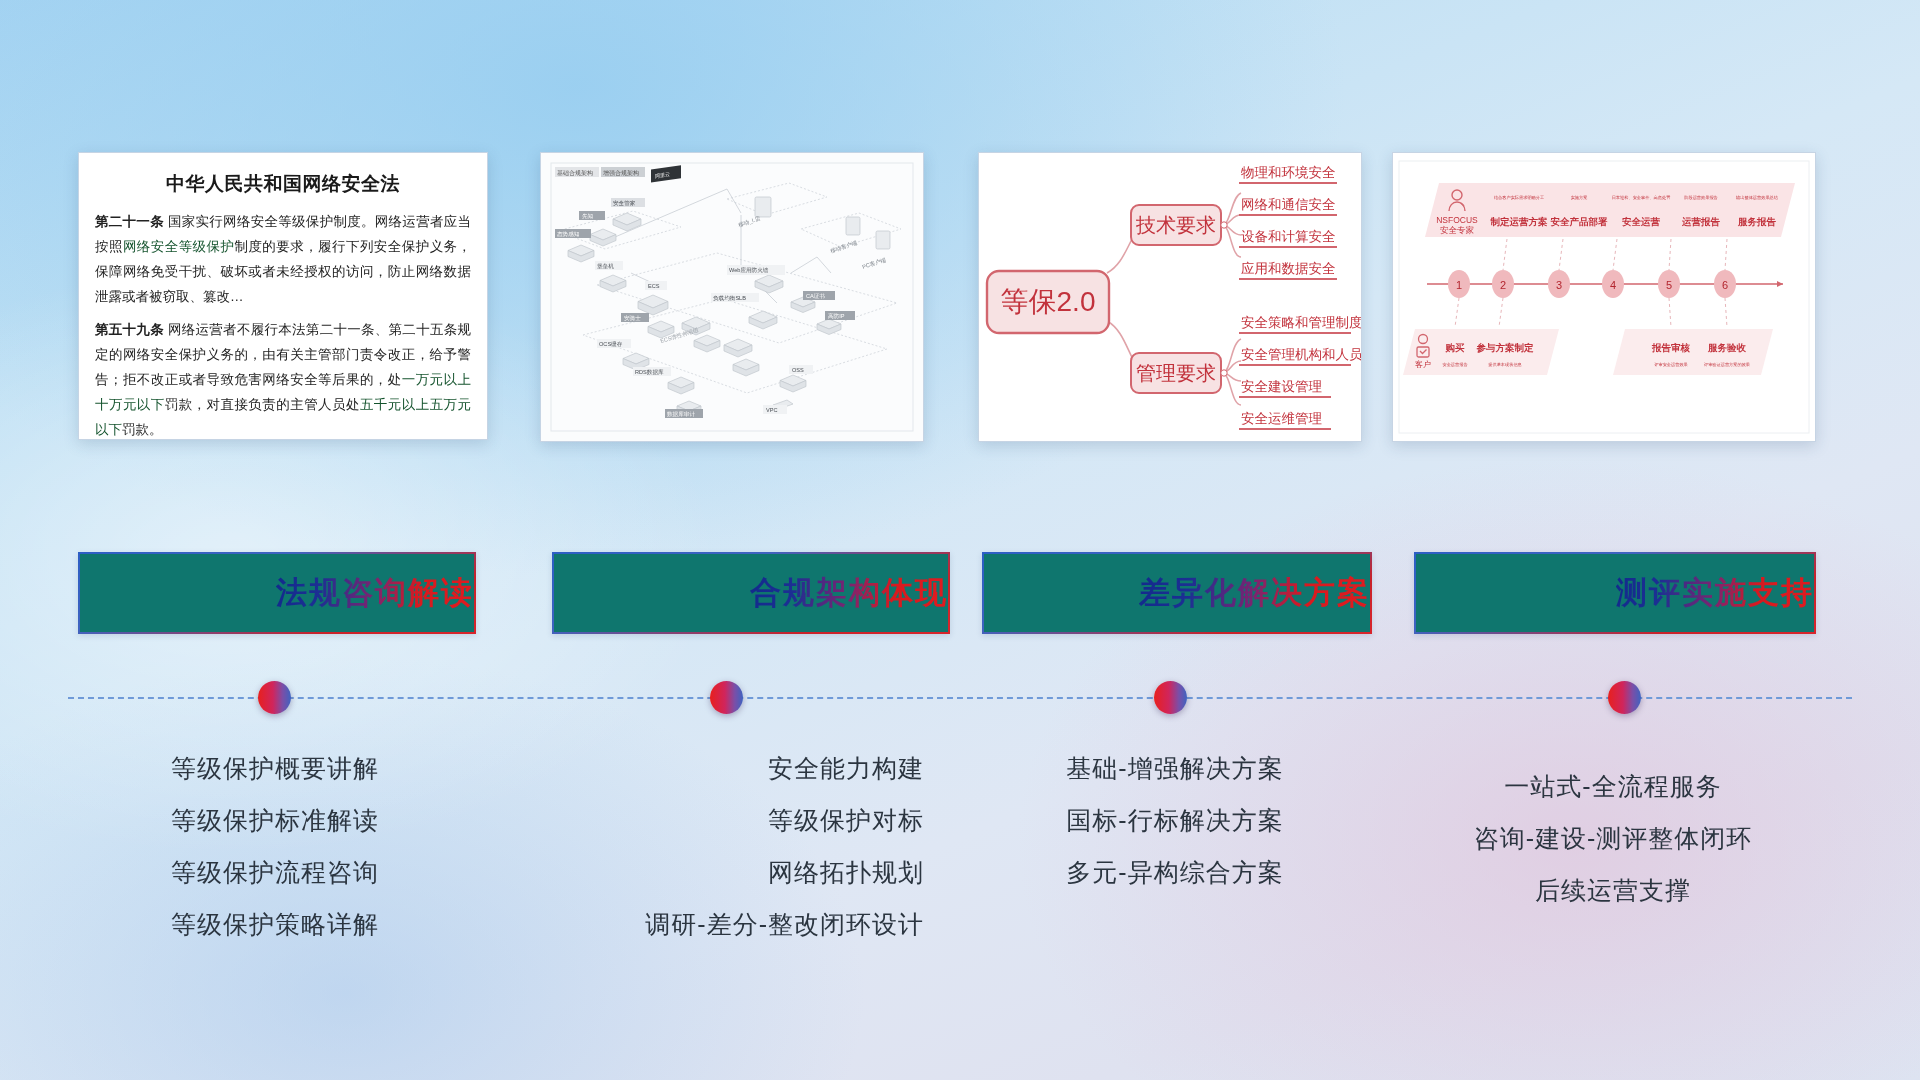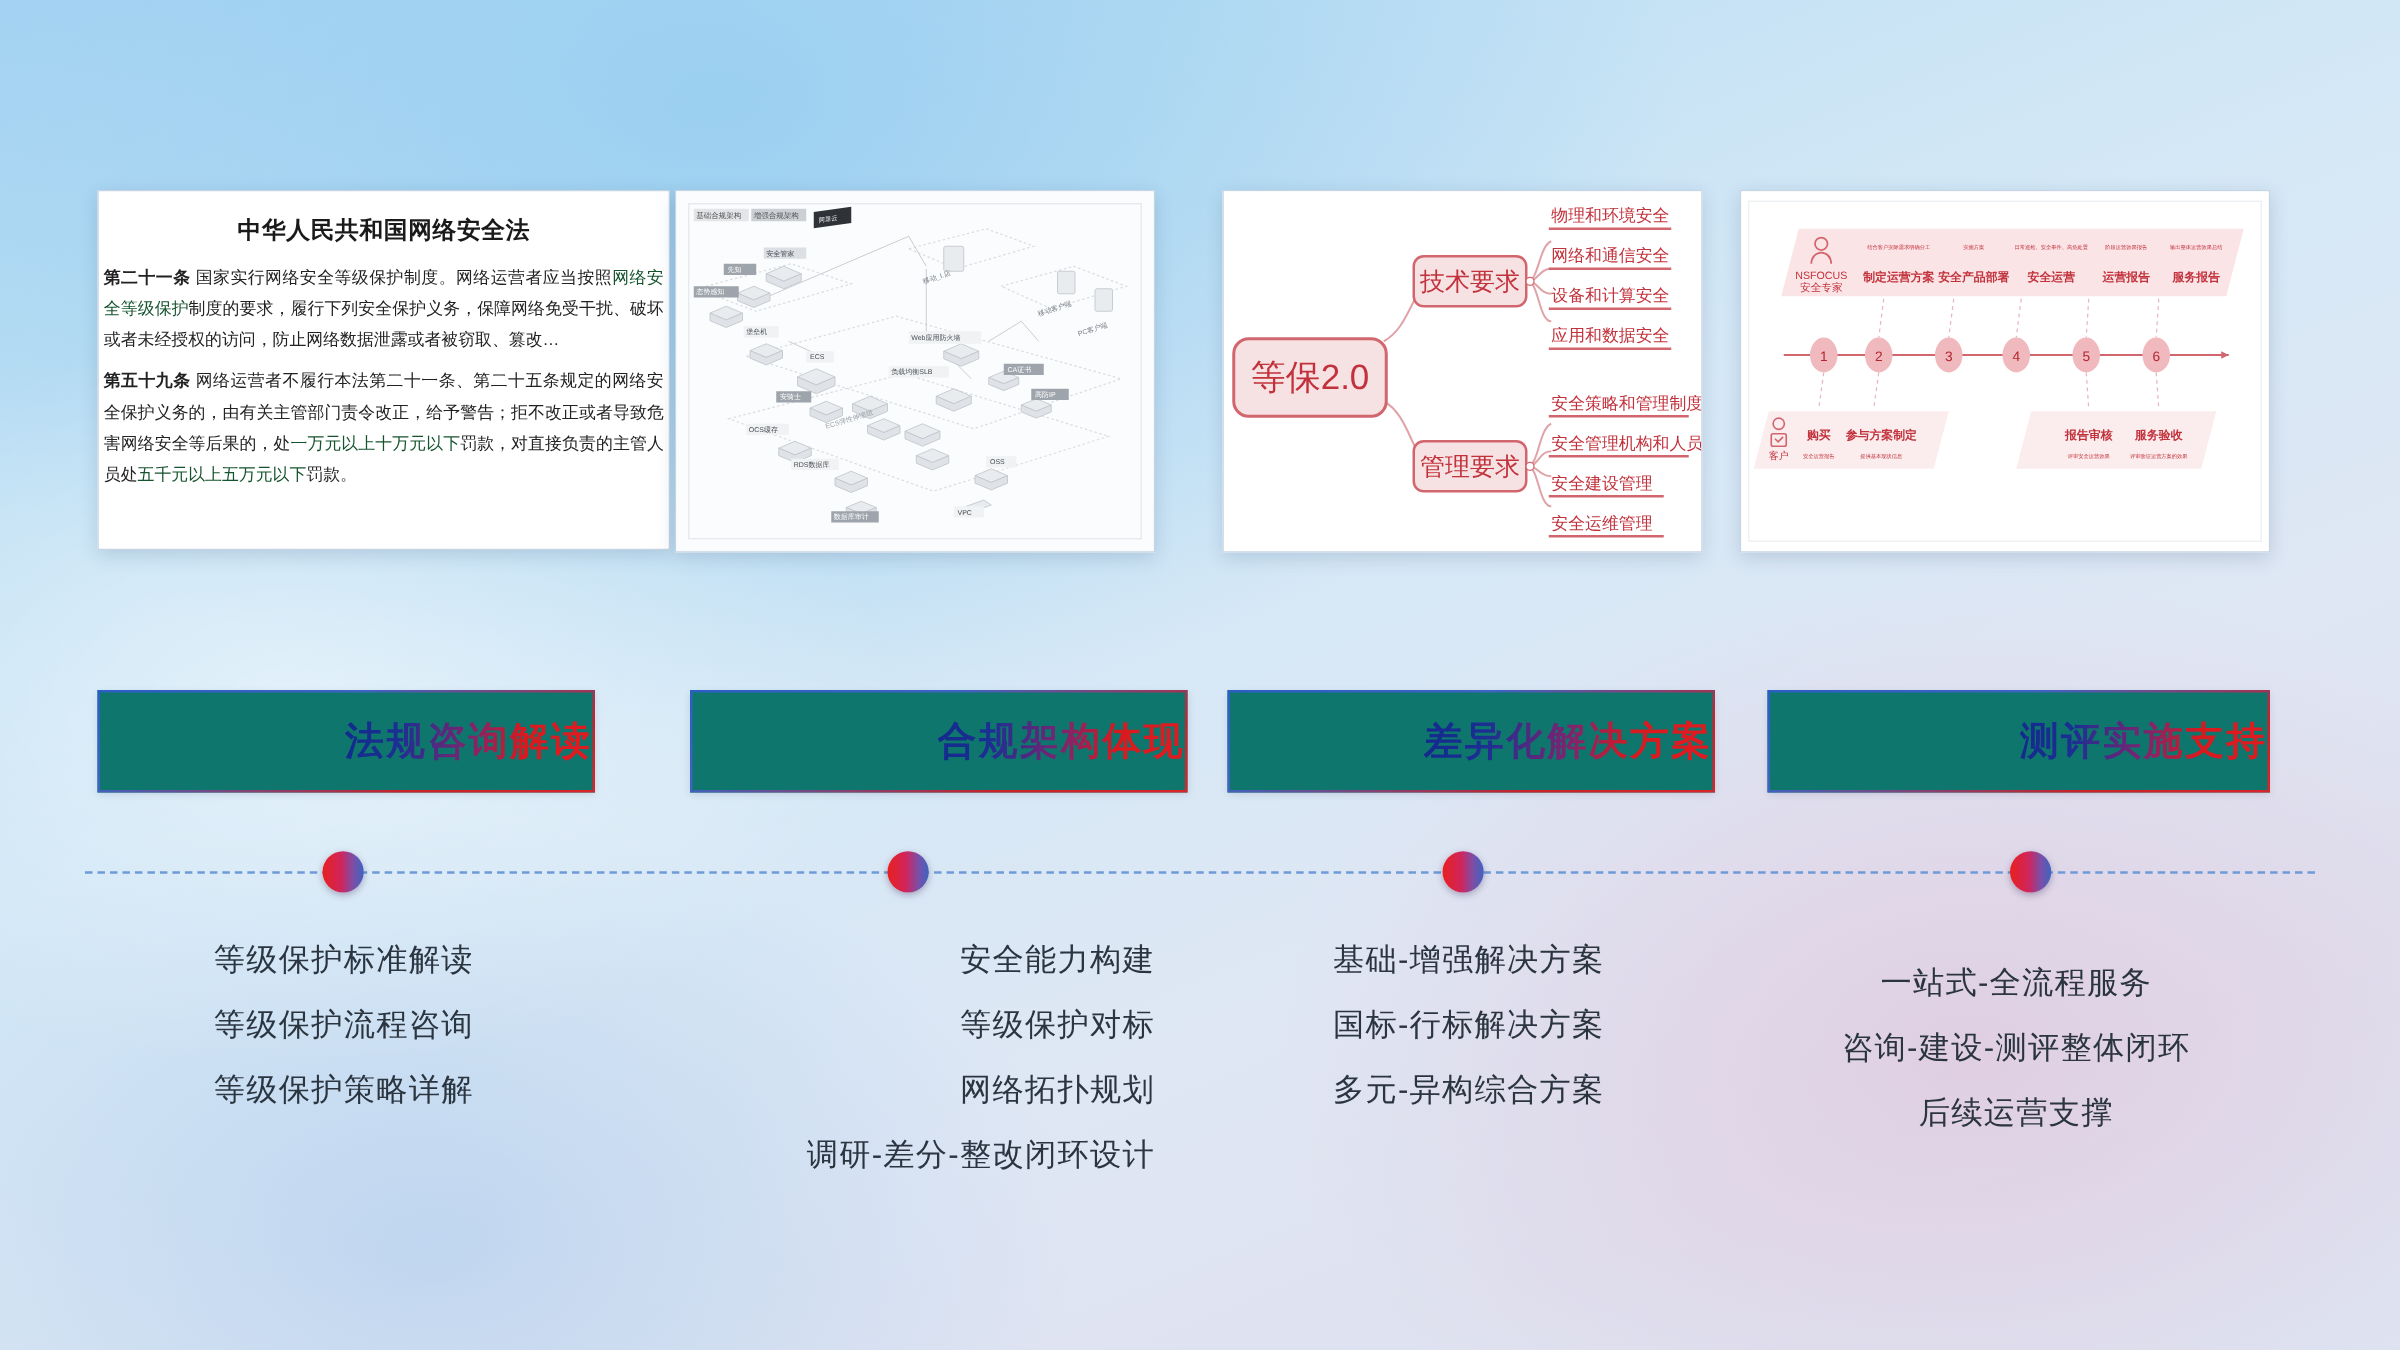--- a/index.html
+++ b/index.html
@@ -17,21 +17,21 @@
       linear-gradient(158deg,#a6d4f2 0%,#bfe0f4 22%,#d5e8f6 46%,#dfe7f4 66%,#dfe2f0 82%,#dde6f3 100%);
   }
   #bg:after{content:"";position:absolute;inset:0;
     background:radial-gradient(700px 420px at 12% 52%, rgba(255,255,255,.45), rgba(255,255,255,0) 70%);}
 
   .layer{position:absolute;inset:0;}
 
   
   .card{position:absolute;background:#fff;border:1px solid #c6d4e4;
         box-shadow:0 4px 14px rgba(40,70,110,.18);overflow:hidden;}
-  .card-1{left:78px;top:152px;width:458px;height:288px;padding:14px 4px;box-sizing:border-box;}
+  .card-1{left:78px;top:152px;width:410px;height:288px;padding:14px 16px;box-sizing:border-box;}
   .card-2{left:540px;top:152px;width:382px;height:288px;}
   .card-3{left:978px;top:152px;width:382px;height:288px;}
   .card-4{left:1392px;top:152px;width:422px;height:288px;}
 
   
   .law-title{text-align:center;font-weight:bold;font-size:19px;color:#1a1a1a;margin:4px 0 12px;letter-spacing:.5px;}
   .law-p{font-size:13.5px;line-height:25px;color:#222;text-align:justify;margin:0 0 8px;}
   .law-p b{font-weight:bold;}
   .law-p .red{color:#14532d;}
 
@@ -330,20 +330,21 @@
     <span>测评实施支持</span>
   </div>
 
   <div class="tline"></div>
   <div class="dot d1"></div>
   <div class="dot d2"></div>
   <div class="dot d3"></div>
   <div class="dot d4"></div>
 
   <div class="blist bl-1">
+    <div>等级保护概要讲解</div>
     <div>等级保护标准解读</div>
     <div>等级保护流程咨询</div>
     <div>等级保护策略详解</div>
   </div>
   <div class="blist bl-2">
     <div>安全能力构建</div>
     <div>等级保护对标</div>
     <div>网络拓扑规划</div>
     <div>调研-差分-整改闭环设计</div>
   </div>

